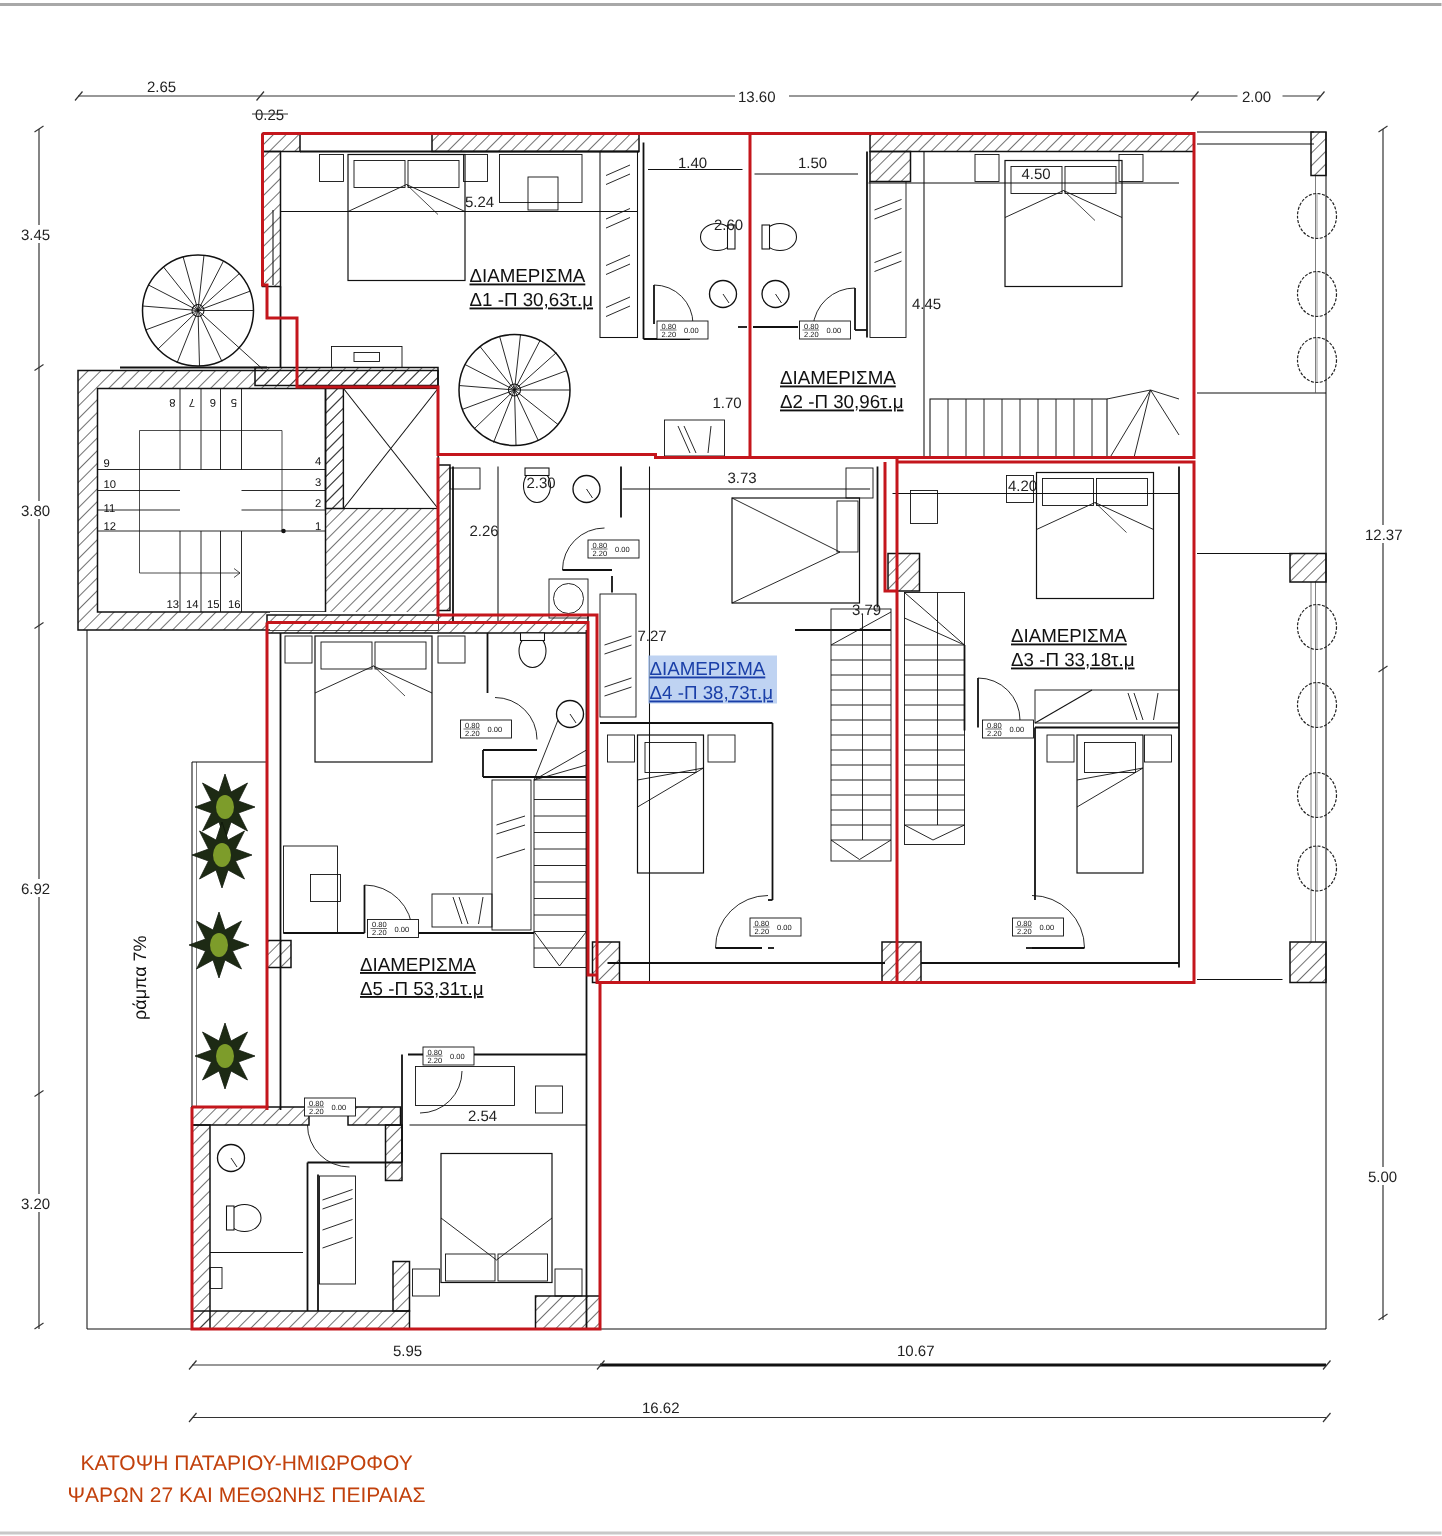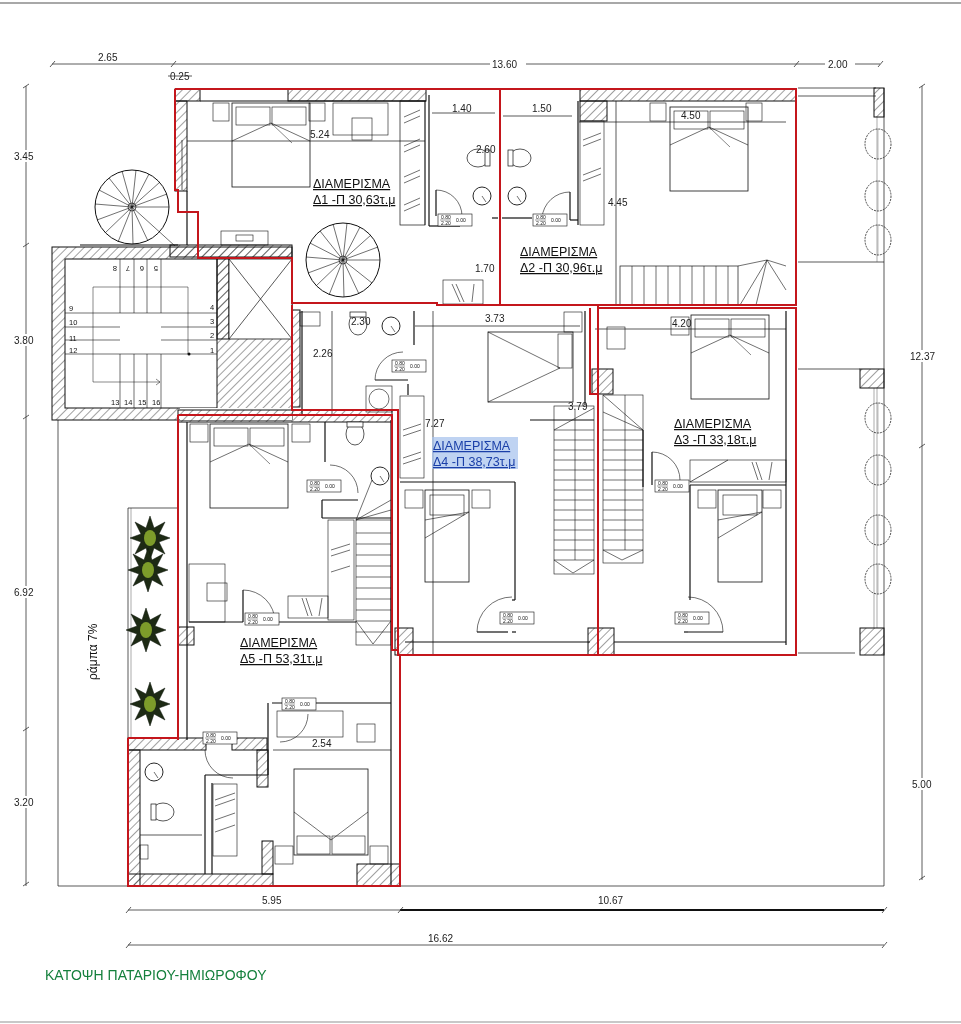--- a/index.html
+++ b/index.html
@@ -8,21 +8,21 @@
   .bottomline { position: absolute; left: 0; top: 1021px; width: 961px; height: 2px; background: #c8c8c8; }
   svg.plan { position: absolute; left: 0; top: 0; }
   .dim { font-family: "Liberation Sans", sans-serif; font-size: 10px; fill: #222; }
   .room-label { font-family: "Liberation Sans", sans-serif; font-size: 12.5px; fill: #111; text-decoration: underline; }
   .room-label-hl { fill: #1a3fa8; }
   .hl-bg { fill: #a9c4ee; opacity: 0.75; }
   .door-tag { font-family: "Liberation Sans", sans-serif; font-size: 5px; fill: #111; }
   .stair-num { font-family: "Liberation Sans", sans-serif; font-size: 7.5px; fill: #111; }
   .ramp { font-family: "Liberation Sans", sans-serif; font-size: 12px; fill: #111; }
   .title-block { position: absolute; left: 45px; top: 965px; }
-  .title-line { font-family: "Liberation Sans", sans-serif; font-size: 14px; color: #15803d; line-height: 21px; white-space: nowrap; text-align: center; }
+  .title-line { font-family: "Liberation Sans", sans-serif; font-size: 14px; color: #c2410c; line-height: 21px; white-space: nowrap; text-align: center; }
   .w { stroke: #111; fill: none; stroke-width: 1.2; }
   .wt { stroke: #111; fill: none; stroke-width: 0.7; }
   .wf { stroke: #555; fill: none; stroke-width: 0.5; }
   .red { stroke: #c4161c; fill: none; stroke-width: 2; }
   .hatch { fill: url(#hatch); stroke: #111; stroke-width: 1; }
   .dimline { stroke: #333; stroke-width: 0.8; }
   .dimline-bold { stroke: #111; stroke-width: 2; }
 </style>
 </head>
 <body>
@@ -641,15 +641,16 @@
     <polyline class="red" points="590,308 590,394 598,394"></polyline>
     <polyline class="red" points="178,415 392,415 392,650 398,650"></polyline>
     <polyline class="red" points="178,415 178,738"></polyline>
     <polyline class="red" points="128,738 178,738 178,740"></polyline>
     <polyline class="red" points="128,738 128,886 400,886 400,655"></polyline>
   </g>
 </svg>
 
 <div class="title-block">
   <div class="title-line">ΚΑΤΟΨΗ ΠΑΤΑΡΙΟΥ-ΗΜΙΩΡΟΦΟΥ</div>
+  <div class="title-line">ΨΑΡΩΝ 27 ΚΑΙ ΜΕΘΩΝΗΣ ΠΕΙΡΑΙΑΣ</div>
 </div>
 
 <div class="bottomline"></div>
 
 </body></html>

